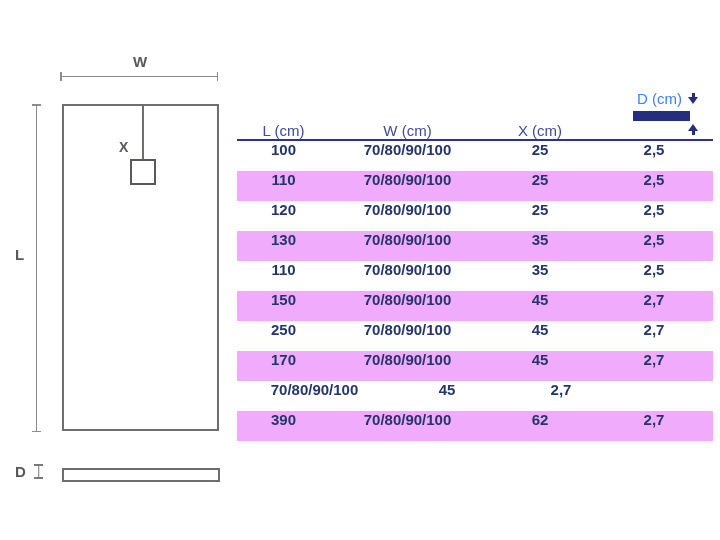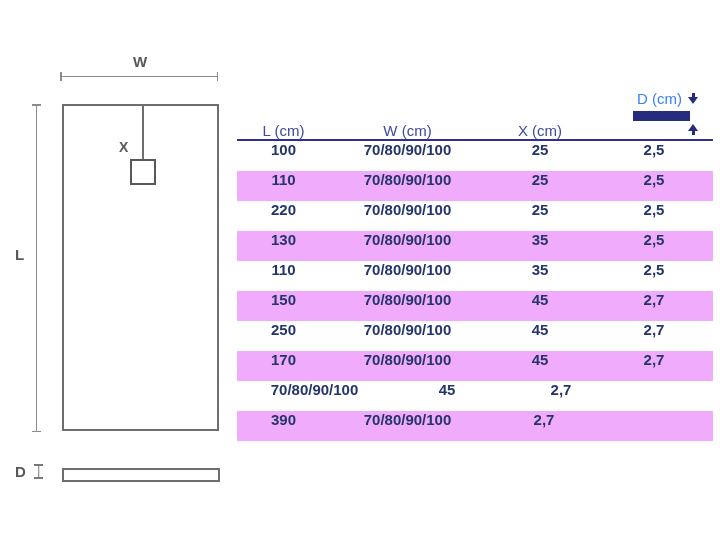--- a/index.html
+++ b/index.html
@@ -189,21 +189,21 @@
       <div class="tcell c3">25</div>
       <div class="tcell c4">2,5</div>
     </div>
     <div class="trow alt">
       <div class="tcell c1">110</div>
       <div class="tcell c2">70/80/90/100</div>
       <div class="tcell c3">25</div>
       <div class="tcell c4">2,5</div>
     </div>
     <div class="trow">
-      <div class="tcell c1">220</div>
+      <div class="tcell c1">120</div>
       <div class="tcell c2">70/80/90/100</div>
       <div class="tcell c3">25</div>
       <div class="tcell c4">2,5</div>
     </div>
     <div class="trow alt">
       <div class="tcell c1">130</div>
       <div class="tcell c2">70/80/90/100</div>
       <div class="tcell c3">35</div>
       <div class="tcell c4">2,5</div>
     </div>
@@ -232,17 +232,18 @@
       <div class="tcell c4">2,7</div>
     </div>
     <div class="trow">
       <div class="tcell c2">70/80/90/100</div>
       <div class="tcell c3">45</div>
       <div class="tcell c4">2,7</div>
     </div>
     <div class="trow alt">
       <div class="tcell c1">390</div>
       <div class="tcell c2">70/80/90/100</div>
+      <div class="tcell c3">62</div>
       <div class="tcell c4">2,7</div>
     </div>
   </div>
 
 </div>
 
 </body></html>

